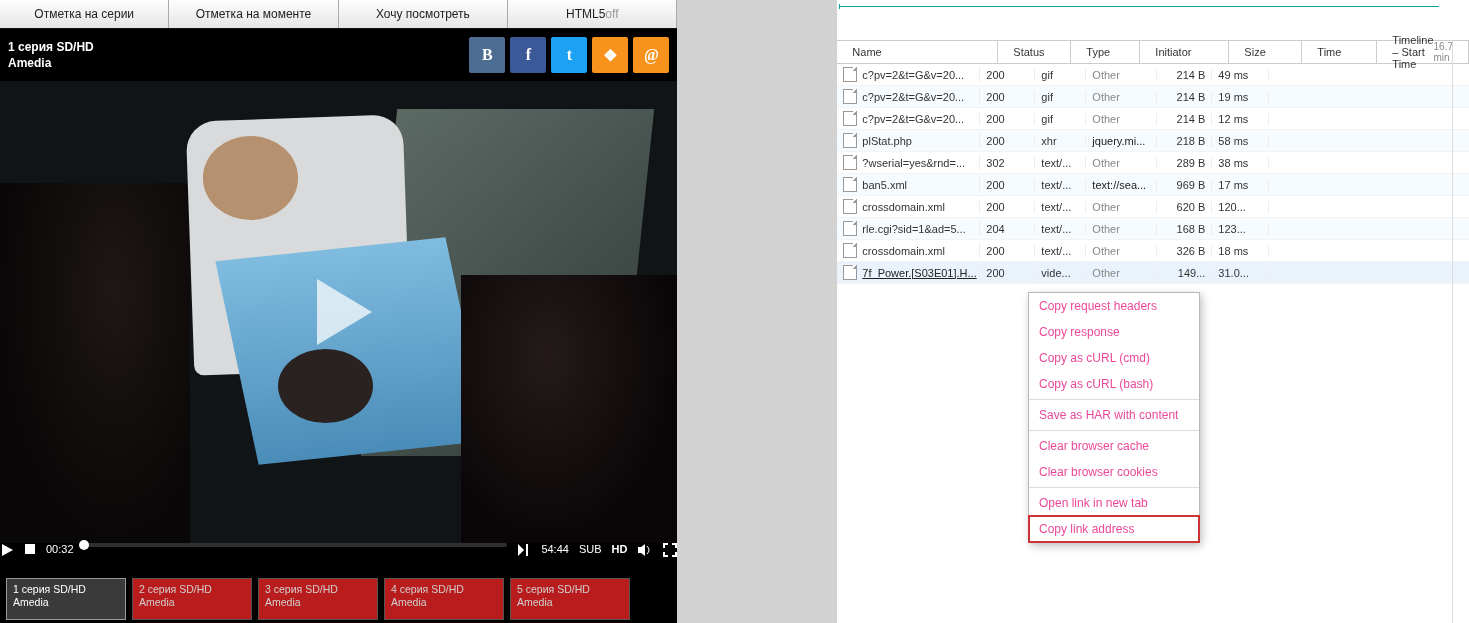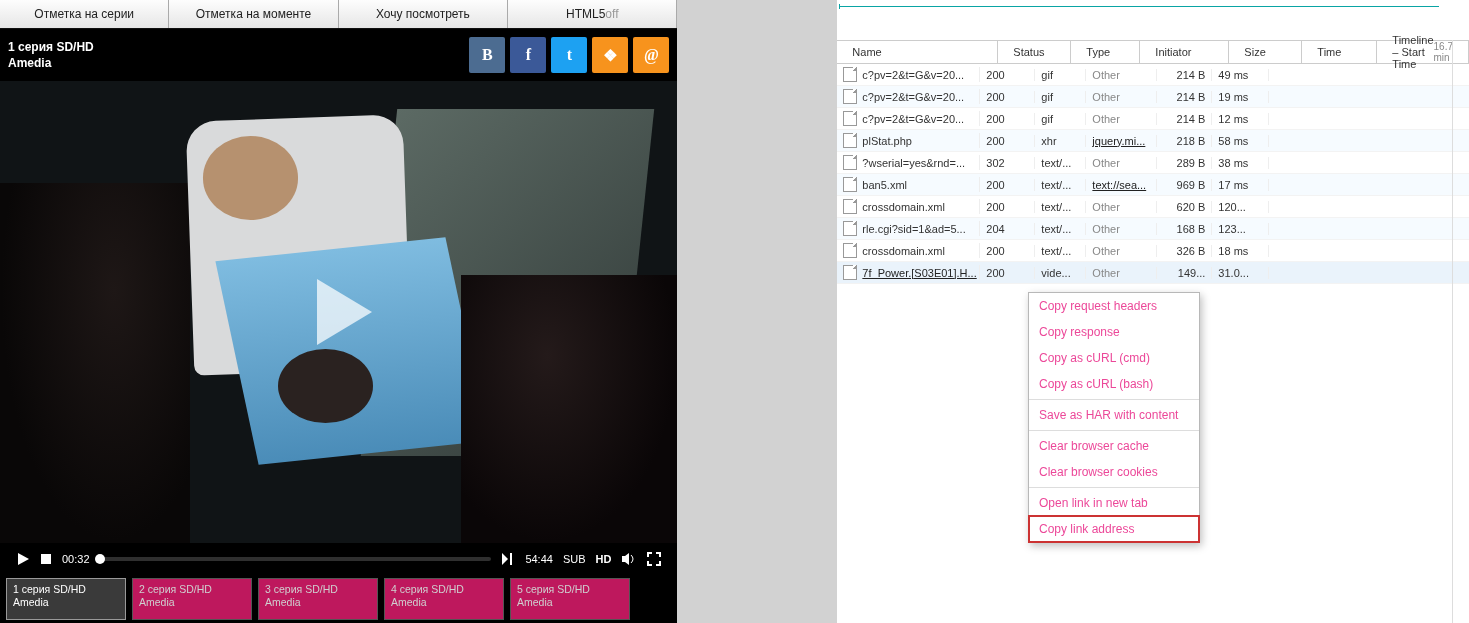--- a/index.html
+++ b/index.html
@@ -27,50 +27,50 @@
 .fs2{position:absolute;left:28%;top:8%;width:32%;height:55%;background:#d9dadb;border-radius:30px 30px 10px 10px;transform:rotate(-2deg)}
 .fs4{position:absolute;left:35%;top:36%;width:34%;height:45%;background:linear-gradient(#7fbce0,#4a8cb8);transform:rotate(-12deg) skewY(6deg)}
 .fs3{position:absolute;left:30%;top:12%;width:14%;height:18%;background:#b6916f;border-radius:50%}
 .fs5{position:absolute;left:41%;top:58%;width:14%;height:16%;background:#2a2220;border-radius:50%}
 .fs6{position:absolute;right:0;bottom:0;width:32%;height:58%;background:radial-gradient(ellipse at 40% 30%,#241a1a,#0a0607 70%);}
 .fs7{position:absolute;left:0;bottom:0;width:28%;height:78%;background:radial-gradient(ellipse at 60% 30%,#1e1716,#090707 70%);}
 .play{position:absolute;left:50%;top:50%;transform:translate(-50%,-50%);cursor:pointer}
 .play svg{display:block;opacity:.85}
 
 
-.ctrl{height:32px;background:#000;display:flex;align-items:center;padding:0 16px;gap:10px;color:#fff;font-size:11px}
+.ctrl{height:32px;background:#000;display:flex;align-items:flex-start;padding:0 0;gap:10px;color:#fff;font-size:11px}
 .cbtn{display:flex;align-items:center;justify-content:center;cursor:pointer}
 .cbtn svg{display:block}
 .track{flex:1;height:4px;background:#2f2f2f;position:relative;border-radius:2px}
 .track .dot{position:absolute;left:0;top:50%;width:10px;height:10px;border-radius:50%;background:#fff;transform:translate(-50%,-50%)}
 
 
 .eplist{height:42px;background:#000;display:flex;gap:6px;padding:3px 6px}
-.ep{width:106px;background:#be185d;border:1px solid #555;color:#d0d0d0;font-size:10.5px;padding:4px 6px;line-height:1.25;cursor:pointer}
+.ep{width:106px;background:#b91c1c;border:1px solid #555;color:#d0d0d0;font-size:10.5px;padding:4px 6px;line-height:1.25;cursor:pointer}
 .ep.active{background:#3a3a3a;border-color:#999;color:#fff}
 
 
 .timeline{height:40px;border-bottom:1px solid #ccc;position:relative;background:#fff}
 .timeline .bar{position:absolute;top:6px;left:2px;right:30px;height:1px;background:#0aa4a4}
 .timeline .tick{position:absolute;top:4px;width:1px;height:5px;background:#0aa4a4}
 .net-head{display:flex;height:22px;border-bottom:1px solid #ccc;background:#fff}
 .nh{border-right:1px solid #ccc;font-size:11px;color:#333;display:flex;align-items:center;padding:0 15px;position:relative;cursor:pointer}
 .nh.tl{flex:1;justify-content:center}
 .nh.tl .rt{font-size:10px;color:#888}
 .col-name{width:130px}.col-status{width:42px}.col-type{width:38px}.col-init{width:58px}.col-size{width:42px}.col-time{width:44px}
 .rows{background:#fff}
 .row{display:flex;height:21px;align-items:center;font-size:11px;color:#333;border-bottom:1px solid #f3f3f3}
 .row:nth-child(even){background:#f6fbff}
 .row.sel{background:#eaf3fb}
 .cell{border-right:1px solid #eee;padding:0 6px;overflow:hidden;white-space:nowrap;text-overflow:ellipsis;display:flex;align-items:center}
 .cell.name{width:130px;gap:5px}
 .cell.status{width:42px}
 .cell.type{width:38px}
 .cell.init{width:58px;color:#888}
-.cell.init.link{color:#222;text-decoration:underline}
+.cell.init.link{color:#222;}
 .cell.size{width:42px;text-align:right;justify-content:flex-end}
 .cell.time{width:44px}
 .cell.tl{flex:1;position:relative}
 .fileico{width:12px;height:13px;background:#fff;border:1px solid #999;position:relative;flex-shrink:0}
 .fileico::after{content:"";position:absolute;right:-1px;top:-1px;width:4px;height:4px;background:linear-gradient(135deg,#fff 50%,#999 50%)}
 .filelink{text-decoration:underline;color:#222}
 
 
 .cmenu{position:absolute;left:1028px;top:292px;width:170px;background:#fff;border:1px solid #b8b8b8;box-shadow:2px 3px 8px rgba(0,0,0,.25);font-size:12px;color:#ec4899;z-index:50}
 .cmenu .mi{padding:6px 10px;cursor:pointer}

